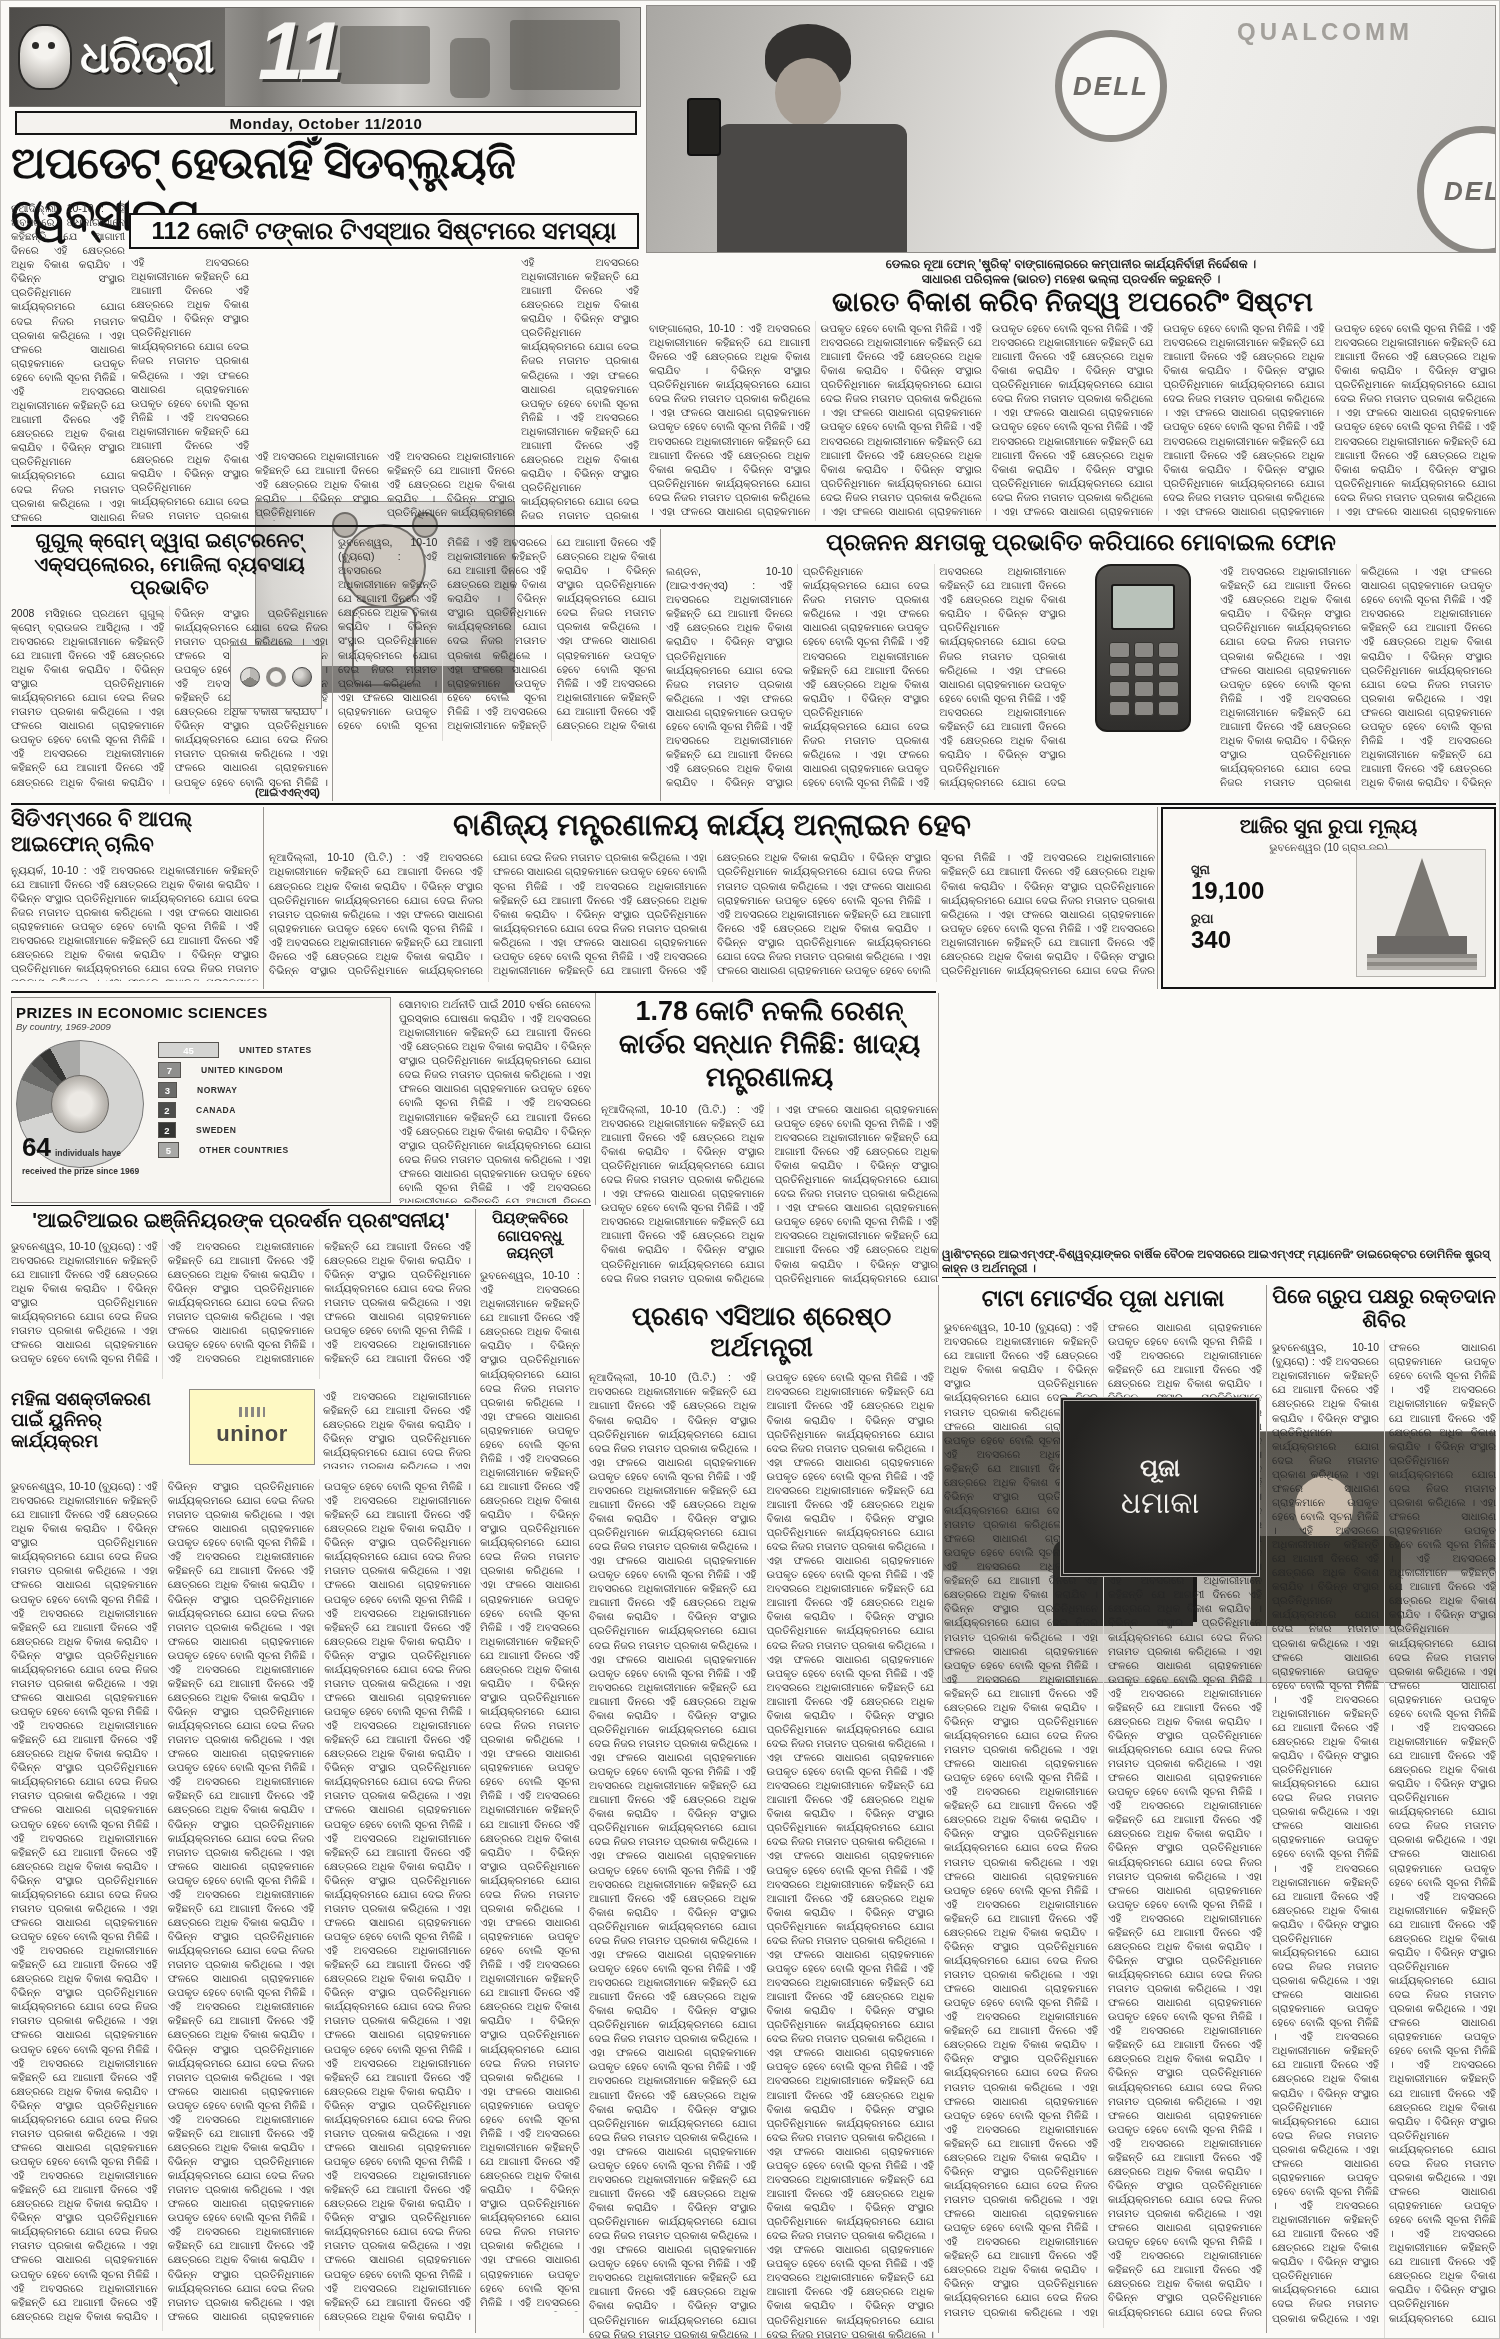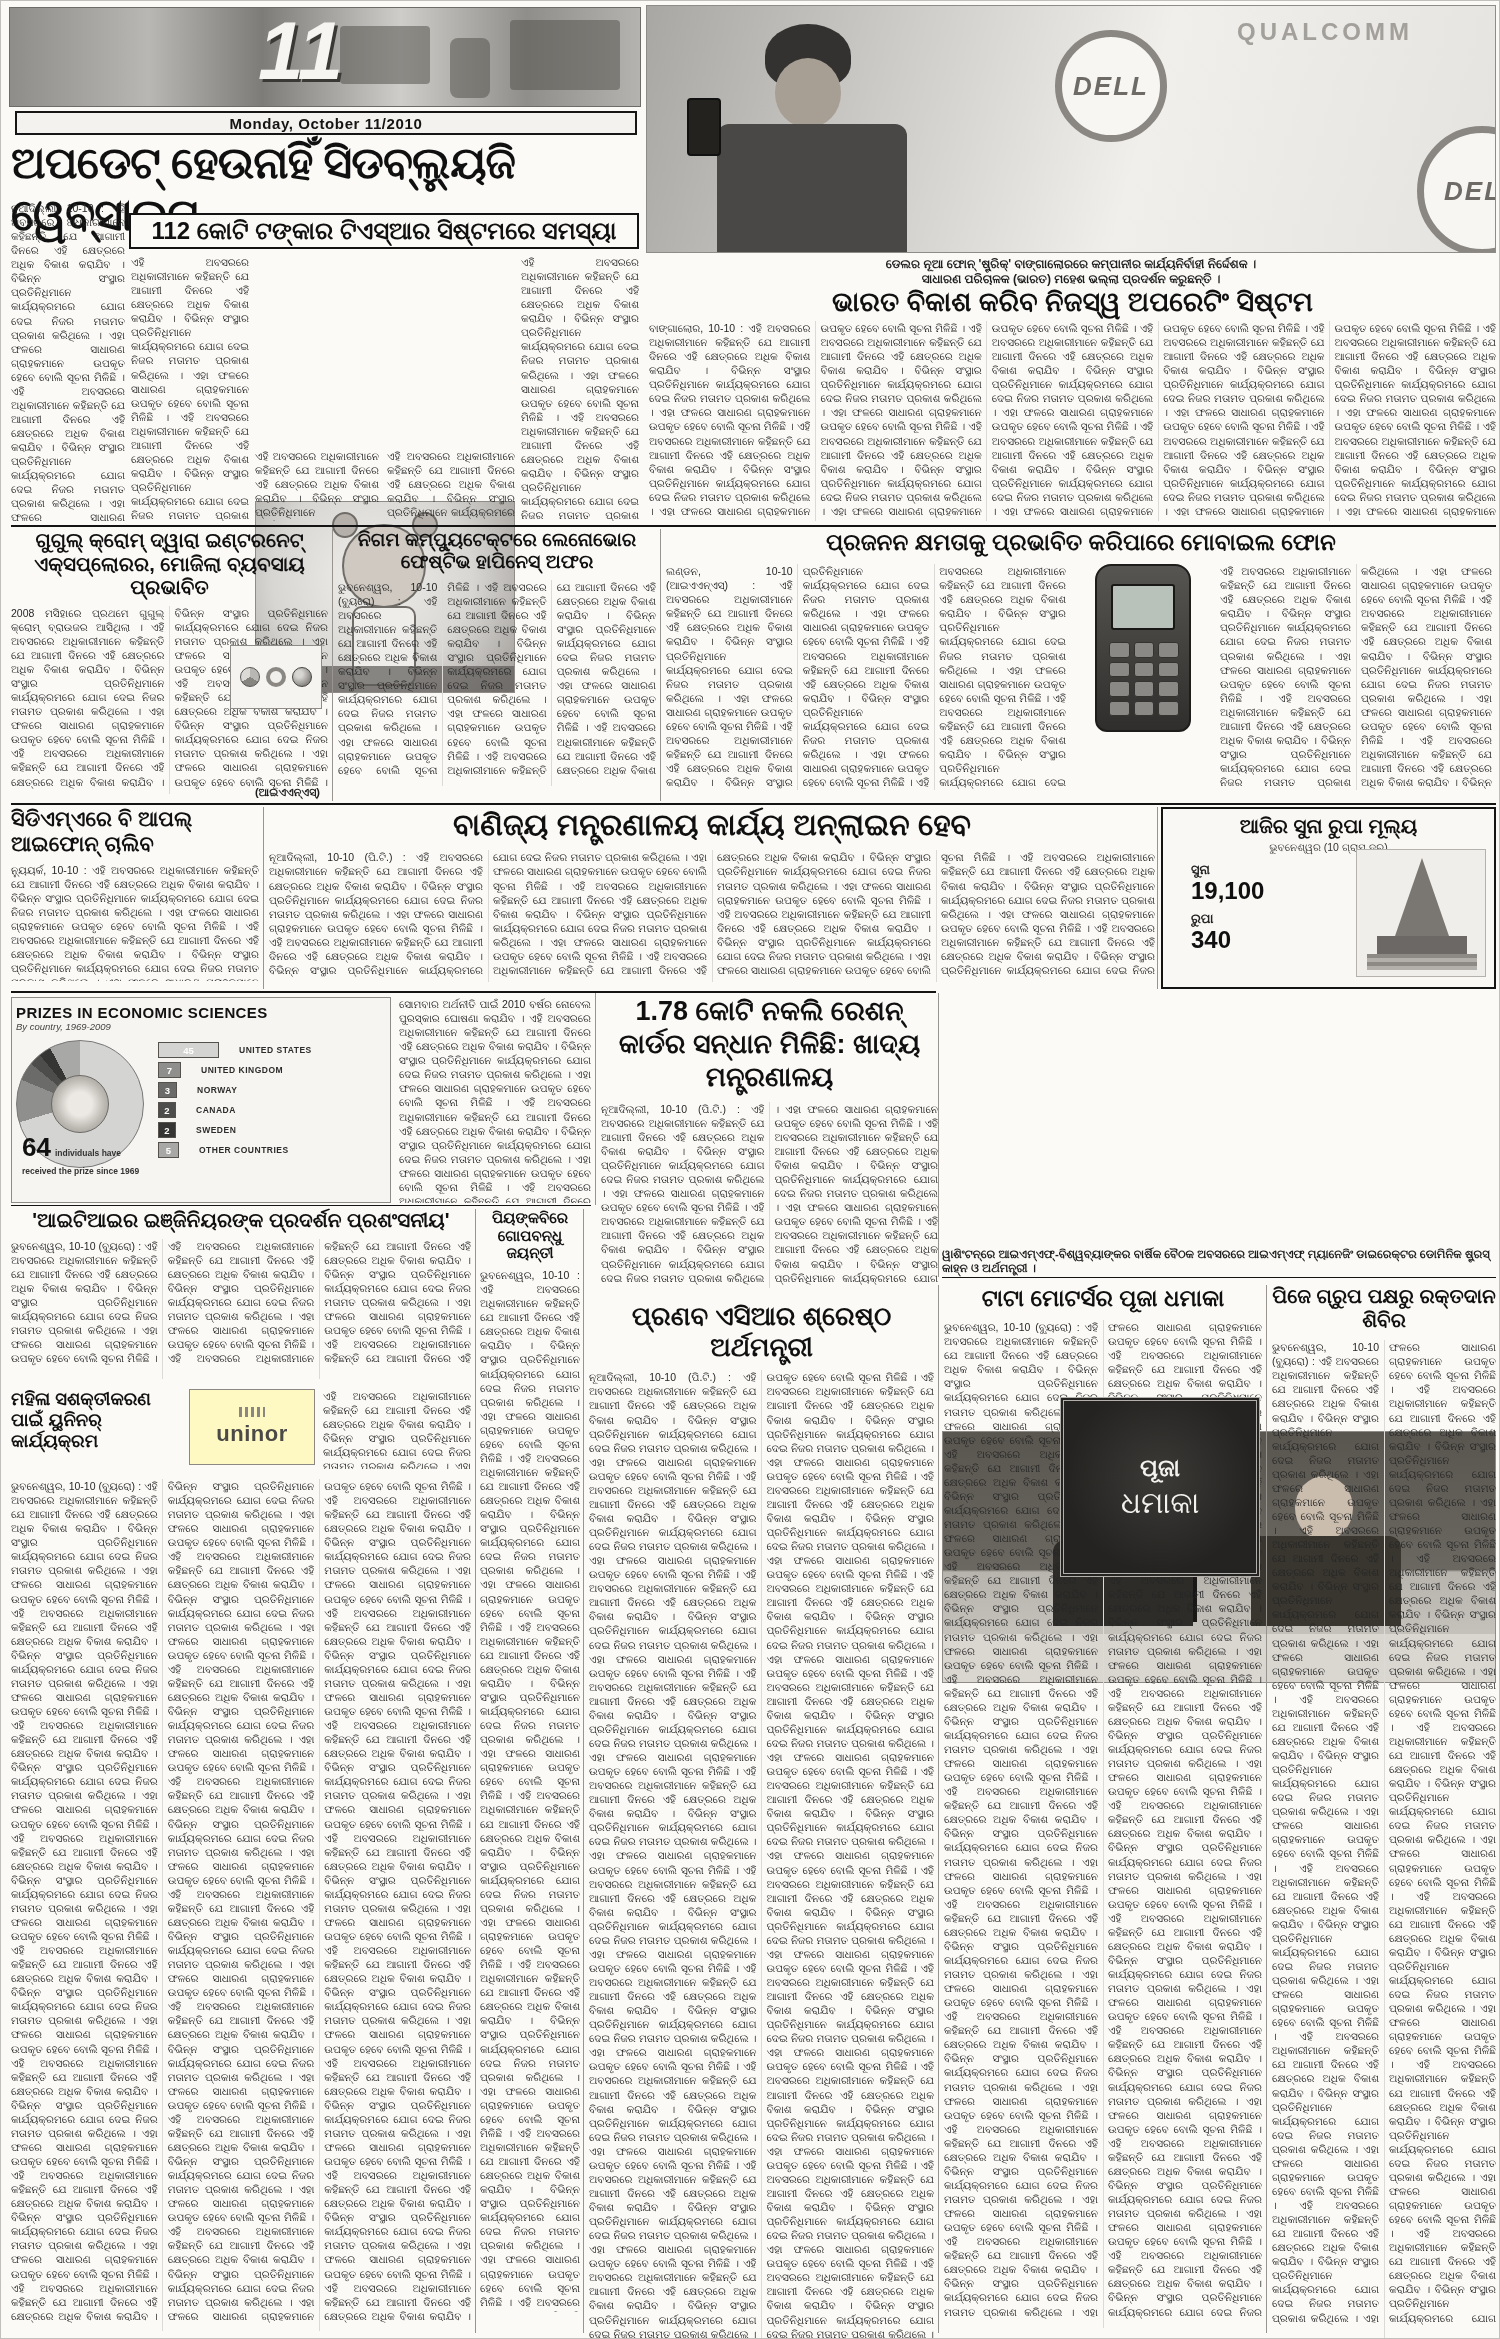--- a/index.html
+++ b/index.html
@@ -69,20 +69,24 @@
 </style>
 </head>
 <body>
 
 <div class="page">
 
   <header class="abs masthead" style="left:8px;top:6px;width:632px;height:100px">
     <div class="m-gadget" style="left:330px;top:18px;width:90px;height:58px"></div>
     <div class="m-gadget" style="left:440px;top:30px;width:40px;height:60px;border-radius:8px"></div>
     <div class="m-gadget" style="left:500px;top:12px;width:110px;height:70px"></div>
+    <div class="m-logo-patch">
+      <div class="m-cartoon"></div>
+      <div class="logo-text">ଧରିତ୍ରୀ</div>
+    </div>
     <div class="page-num">11</div>
   </header>
 
   <div class="abs datebar" style="left:14px;top:110px;width:622px;height:24px">Monday, October 11/2010</div>
 
   <figure class="abs photo" style="left:645px;top:4px;width:850px;height:248px;background:linear-gradient(105deg,#a9a7a3 0%,#cfcdc9 30%,#f0efec 58%,#e4e3e0 100%)">
     <span class="head-shape" style="left:118px;top:18px;width:86px;height:64px;background:#343230;border-radius:50% 50% 38% 38%"></span>
     <span class="head-shape" style="left:128px;top:52px;width:66px;height:70px;background:#a79e94"></span>
     <span class="suit-shape" style="left:70px;top:118px;width:190px;height:130px;background:#4a4846"></span>
     <span class="abs" style="left:40px;top:92px;width:34px;height:58px;background:#23221f;border:2px solid #111;border-radius:4px"></span>
@@ -124,21 +128,20 @@
     <div class="abs browser-art" style="right:6px;top:116px;width:92px;height:64px">
       <i style="background:conic-gradient(#b9b7b3 0 120deg,#87857f 120deg 240deg,#dcdad6 240deg 360deg);border:1px solid #555"></i>
       <i style="background:#f2f0ec;border:4px solid #8b8884"></i>
       <i style="background:radial-gradient(circle at 35% 35%,#d8d6d2 20%,#6e6b67 90%);border:1px solid #444"></i>
     </div>
     <div class="abs credit" style="right:8px;bottom:2px">(ଆଇଏଏନ୍ଏସ୍)</div>
   </section>
   <div class="vrule" style="left:331px;top:528px;height:272px"></div>
 
   <section class="abs" style="left:337px;top:528px;width:318px;height:272px">
-    <h2 class="hl center" style="font-size:19px">ନିଗମ କମ୍ପ୍ୟୁଟେକ୍ଟରେ ଲେନୋଭୋର ଫେଷ୍ଟିଭ ହାପିନେସ୍ ଅଫର</h2>
     <div class="body-text mcols" style="height:206px;margin-top:6px;column-count:3">ଭୁବନେଶ୍ୱର, 10-10 (ବ୍ୟୁରୋ) : ଏହି ଅବସରରେ ଅଧିକାରୀମାନେ କହିଛନ୍ତି ଯେ ଆଗାମୀ ଦିନରେ ଏହି କ୍ଷେତ୍ରରେ ଅଧିକ ବିକାଶ କରାଯିବ । ବିଭିନ୍ନ ସଂସ୍ଥାର ପ୍ରତିନିଧିମାନେ କାର୍ଯ୍ୟକ୍ରମରେ ଯୋଗ ଦେଇ ନିଜର ମତାମତ ପ୍ରକାଶ କରିଥିଲେ । ଏହା ଫଳରେ ସାଧାରଣ ଗ୍ରାହକମାନେ ଉପକୃତ ହେବେ ବୋଲି ସୂଚନା ମିଳିଛି । ଏହି ଅବସରରେ ଅଧିକାରୀମାନେ କହିଛନ୍ତି ଯେ ଆଗାମୀ ଦିନରେ ଏହି କ୍ଷେତ୍ରରେ ଅଧିକ ବିକାଶ କରାଯିବ । ବିଭିନ୍ନ ସଂସ୍ଥାର ପ୍ରତିନିଧିମାନେ କାର୍ଯ୍ୟକ୍ରମରେ ଯୋଗ ଦେଇ ନିଜର ମତାମତ ପ୍ରକାଶ କରିଥିଲେ । ଏହା ଫଳରେ ସାଧାରଣ ଗ୍ରାହକମାନେ ଉପକୃତ ହେବେ ବୋଲି ସୂଚନା ମିଳିଛି । ଏହି ଅବସରରେ ଅଧିକାରୀମାନେ କହିଛନ୍ତି ଯେ ଆଗାମୀ ଦିନରେ ଏହି କ୍ଷେତ୍ରରେ ଅଧିକ ବିକାଶ କରାଯିବ । ବିଭିନ୍ନ ସଂସ୍ଥାର ପ୍ରତିନିଧିମାନେ କାର୍ଯ୍ୟକ୍ରମରେ ଯୋଗ ଦେଇ ନିଜର ମତାମତ ପ୍ରକାଶ କରିଥିଲେ । ଏହା ଫଳରେ ସାଧାରଣ ଗ୍ରାହକମାନେ ଉପକୃତ ହେବେ ବୋଲି ସୂଚନା ମିଳିଛି । ଏହି ଅବସରରେ ଅଧିକାରୀମାନେ କହିଛନ୍ତି ଯେ ଆଗାମୀ ଦିନରେ ଏହି କ୍ଷେତ୍ରରେ ଅଧିକ ବିକାଶ କରାଯିବ । ବିଭିନ୍ନ ସଂସ୍ଥାର ପ୍ରତିନିଧିମାନେ କାର୍ଯ୍ୟକ୍ରମରେ ଯୋଗ ଦେଇ ନିଜର ମତାମତ ପ୍ରକାଶ କରିଥିଲେ । ଏହା ଫଳରେ ସାଧାରଣ ଗ୍ରାହକମାନେ ଉପକୃତ ହେବେ ବୋଲି ସୂଚନା ମିଳିଛି । ଏହି ଅବସରରେ ଅଧିକାରୀମାନେ କହିଛନ୍ତି ଯେ ଆଗାମୀ ଦିନରେ ଏହି କ୍ଷେତ୍ରରେ ଅଧିକ ବିକାଶ କରାଯିବ । ବିଭିନ୍ନ ସଂସ୍ଥାର ପ୍ରତିନିଧିମାନେ କାର୍ଯ୍ୟକ୍ରମରେ ଯୋଗ ଦେଇ ନିଜର ମତାମତ ପ୍ରକାଶ କରିଥିଲେ । ଏହା ଫଳରେ ସାଧାରଣ ଗ୍ରାହକମାନେ ଉପକୃତ ହେବେ ବୋଲି ସୂଚନା ମିଳିଛି । ଏହି ଅବସରରେ ଅଧିକାରୀମାନେ କହିଛନ୍ତି ଯେ ଆଗାମୀ ଦିନରେ ଏହି କ୍ଷେତ୍ରରେ ଅଧିକ ବିକାଶ କରାଯିବ । ବିଭିନ୍ନ ସଂସ୍ଥାର ପ୍ରତିନିଧିମାନେ କାର୍ଯ୍ୟକ୍ରମରେ ଯୋଗ ଦେଇ ନିଜର ମତାମତ ପ୍ରକାଶ କରିଥିଲେ । ଏହା ଫଳରେ ସାଧାରଣ ଗ୍ରାହକମାନେ ଉପକୃତ ହେବେ ବୋଲି ସୂଚନା ମିଳିଛି । ଏହି ଅବସରରେ ଅଧିକାରୀମାନେ କହିଛନ୍ତି ଯେ ଆଗାମୀ ଦିନରେ ଏହି କ୍ଷେତ୍ରରେ ଅଧିକ ବିକାଶ କରାଯିବ । ବିଭିନ୍ନ ସଂସ୍ଥାର ପ୍ରତିନିଧିମାନେ କାର୍ଯ୍ୟକ୍ରମରେ ଯୋଗ ଦେଇ ନିଜର ମତାମତ ପ୍ରକାଶ କରିଥିଲେ । ଏହା ଫଳରେ ସାଧାରଣ ଗ୍ରାହକମାନେ ଉପକୃତ ହେବେ ବୋଲି ସୂଚନା ମିଳିଛି । ଏହି ଅବସରରେ ଅଧିକାରୀମାନେ କହିଛନ୍ତି ଯେ ଆଗାମୀ ଦିନରେ ଏହି କ୍ଷେତ୍ରରେ ଅଧିକ ବିକାଶ କରାଯିବ । ବିଭିନ୍ନ ସଂସ୍ଥାର ପ୍ରତିନିଧିମାନେ କାର୍ଯ୍ୟକ୍ରମରେ ଯୋଗ ଦେଇ ନିଜର ମତାମତ ପ୍ରକାଶ କରିଥିଲେ । ଏହା ଫଳରେ ସାଧାରଣ ଗ୍ରାହକମାନେ ଉପକୃତ ହେବେ ବୋଲି ସୂଚନା ମିଳିଛି । </div>
   </section>
   <div class="vrule" style="left:659px;top:528px;height:272px"></div>
 
   <section class="abs" style="left:665px;top:528px;width:830px;height:272px">
     <h2 class="hl center" style="font-size:23px">ପ୍ରଜନନ କ୍ଷମତାକୁ ପ୍ରଭାବିତ କରିପାରେ ମୋବାଇଲ ଫୋନ</h2>
     <div style="display:flex;gap:12px;margin-top:8px">
       <div class="body-text mcols" style="width:400px;height:226px;column-count:3">ଲଣ୍ଡନ, 10-10 (ଆଇଏଏନ୍ଏସ୍) : ଏହି ଅବସରରେ ଅଧିକାରୀମାନେ କହିଛନ୍ତି ଯେ ଆଗାମୀ ଦିନରେ ଏହି କ୍ଷେତ୍ରରେ ଅଧିକ ବିକାଶ କରାଯିବ । ବିଭିନ୍ନ ସଂସ୍ଥାର ପ୍ରତିନିଧିମାନେ କାର୍ଯ୍ୟକ୍ରମରେ ଯୋଗ ଦେଇ ନିଜର ମତାମତ ପ୍ରକାଶ କରିଥିଲେ । ଏହା ଫଳରେ ସାଧାରଣ ଗ୍ରାହକମାନେ ଉପକୃତ ହେବେ ବୋଲି ସୂଚନା ମିଳିଛି । ଏହି ଅବସରରେ ଅଧିକାରୀମାନେ କହିଛନ୍ତି ଯେ ଆଗାମୀ ଦିନରେ ଏହି କ୍ଷେତ୍ରରେ ଅଧିକ ବିକାଶ କରାଯିବ । ବିଭିନ୍ନ ସଂସ୍ଥାର ପ୍ରତିନିଧିମାନେ କାର୍ଯ୍ୟକ୍ରମରେ ଯୋଗ ଦେଇ ନିଜର ମତାମତ ପ୍ରକାଶ କରିଥିଲେ । ଏହା ଫଳରେ ସାଧାରଣ ଗ୍ରାହକମାନେ ଉପକୃତ ହେବେ ବୋଲି ସୂଚନା ମିଳିଛି । ଏହି ଅବସରରେ ଅଧିକାରୀମାନେ କହିଛନ୍ତି ଯେ ଆଗାମୀ ଦିନରେ ଏହି କ୍ଷେତ୍ରରେ ଅଧିକ ବିକାଶ କରାଯିବ । ବିଭିନ୍ନ ସଂସ୍ଥାର ପ୍ରତିନିଧିମାନେ କାର୍ଯ୍ୟକ୍ରମରେ ଯୋଗ ଦେଇ ନିଜର ମତାମତ ପ୍ରକାଶ କରିଥିଲେ । ଏହା ଫଳରେ ସାଧାରଣ ଗ୍ରାହକମାନେ ଉପକୃତ ହେବେ ବୋଲି ସୂଚନା ମିଳିଛି । ଏହି ଅବସରରେ ଅଧିକାରୀମାନେ କହିଛନ୍ତି ଯେ ଆଗାମୀ ଦିନରେ ଏହି କ୍ଷେତ୍ରରେ ଅଧିକ ବିକାଶ କରାଯିବ । ବିଭିନ୍ନ ସଂସ୍ଥାର ପ୍ରତିନିଧିମାନେ କାର୍ଯ୍ୟକ୍ରମରେ ଯୋଗ ଦେଇ ନିଜର ମତାମତ ପ୍ରକାଶ କରିଥିଲେ । ଏହା ଫଳରେ ସାଧାରଣ ଗ୍ରାହକମାନେ ଉପକୃତ ହେବେ ବୋଲି ସୂଚନା ମିଳିଛି । ଏହି ଅବସରରେ ଅଧିକାରୀମାନେ କହିଛନ୍ତି ଯେ ଆଗାମୀ ଦିନରେ ଏହି କ୍ଷେତ୍ରରେ ଅଧିକ ବିକାଶ କରାଯିବ । ବିଭିନ୍ନ ସଂସ୍ଥାର ପ୍ରତିନିଧିମାନେ କାର୍ଯ୍ୟକ୍ରମରେ ଯୋଗ ଦେଇ ନିଜର ମତାମତ ପ୍ରକାଶ କରିଥିଲେ । ଏହା ଫଳରେ ସାଧାରଣ ଗ୍ରାହକମାନେ ଉପକୃତ ହେବେ ବୋଲି ସୂଚନା ମିଳିଛି । ଏହି ଅବସରରେ ଅଧିକାରୀମାନେ କହିଛନ୍ତି ଯେ ଆଗାମୀ ଦିନରେ ଏହି କ୍ଷେତ୍ରରେ ଅଧିକ ବିକାଶ କରାଯିବ । ବିଭିନ୍ନ ସଂସ୍ଥାର ପ୍ରତିନିଧିମାନେ କାର୍ଯ୍ୟକ୍ରମରେ ଯୋଗ ଦେଇ ନିଜର ମତାମତ ପ୍ରକାଶ କରିଥିଲେ । ଏହା ଫଳରେ ସାଧାରଣ ଗ୍ରାହକମାନେ ଉପକୃତ ହେବେ ବୋଲି ସୂଚନା ମିଳିଛି । ଏହି ଅବସରରେ ଅଧିକାରୀମାନେ କହିଛନ୍ତି ଯେ ଆଗାମୀ ଦିନରେ ଏହି କ୍ଷେତ୍ରରେ ଅଧିକ ବିକାଶ କରାଯିବ । ବିଭିନ୍ନ ସଂସ୍ଥାର ପ୍ରତିନିଧିମାନେ କାର୍ଯ୍ୟକ୍ରମରେ ଯୋଗ ଦେଇ ନିଜର ମତାମତ ପ୍ରକାଶ କରିଥିଲେ । ଏହା ଫଳରେ ସାଧାରଣ ଗ୍ରାହକମାନେ ଉପକୃତ ହେବେ ବୋଲି ସୂଚନା ମିଳିଛି । ଏହି ଅବସରରେ ଅଧିକାରୀମାନେ କହିଛନ୍ତି ଯେ ଆଗାମୀ ଦିନରେ ଏହି କ୍ଷେତ୍ରରେ ଅଧିକ ବିକାଶ କରାଯିବ । ବିଭିନ୍ନ ସଂସ୍ଥାର ପ୍ରତିନିଧିମାନେ କାର୍ଯ୍ୟକ୍ରମରେ ଯୋଗ ଦେଇ ନିଜର ମତାମତ ପ୍ରକାଶ କରିଥିଲେ । ଏହା ଫଳରେ ସାଧାରଣ ଗ୍ରାହକମାନେ ଉପକୃତ ହେବେ ବୋଲି ସୂଚନା ମିଳିଛି । ଏହି ଅବସରରେ ଅଧିକାରୀମାନେ କହିଛନ୍ତି ଯେ ଆଗାମୀ ଦିନରେ ଏହି କ୍ଷେତ୍ରରେ ଅଧିକ ବିକାଶ କରାଯିବ । ବିଭିନ୍ନ ସଂସ୍ଥାର ପ୍ରତିନିଧିମାନେ କାର୍ଯ୍ୟକ୍ରମରେ ଯୋଗ ଦେଇ ନିଜର ମତାମତ ପ୍ରକାଶ କରିଥିଲେ । ଏହା ଫଳରେ ସାଧାରଣ ଗ୍ରାହକମାନେ ଉପକୃତ ହେବେ ବୋଲି ସୂଚନା ମିଳିଛି । </div>
       <div style="width:130px">
         <div class="phone">

